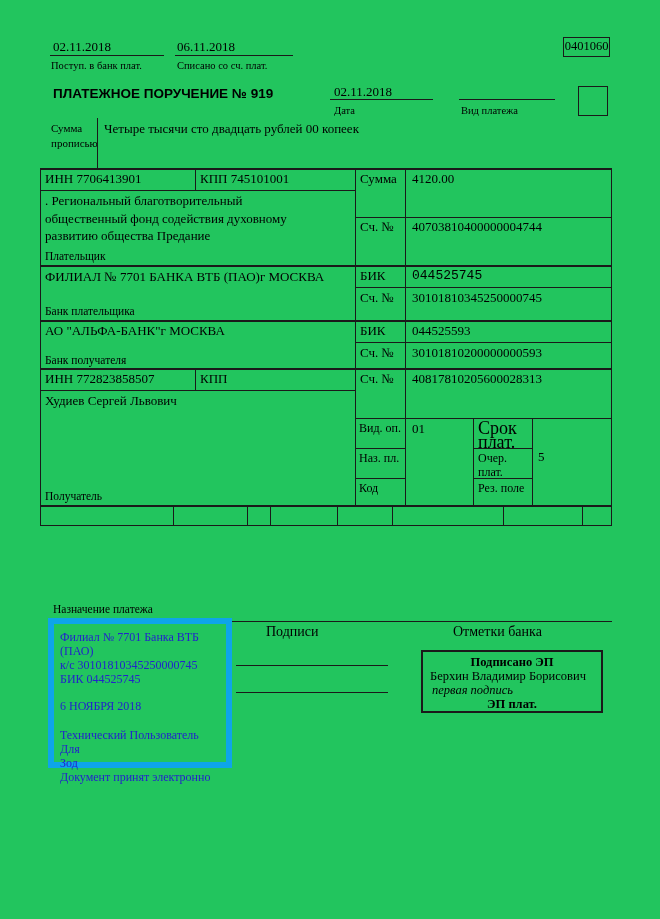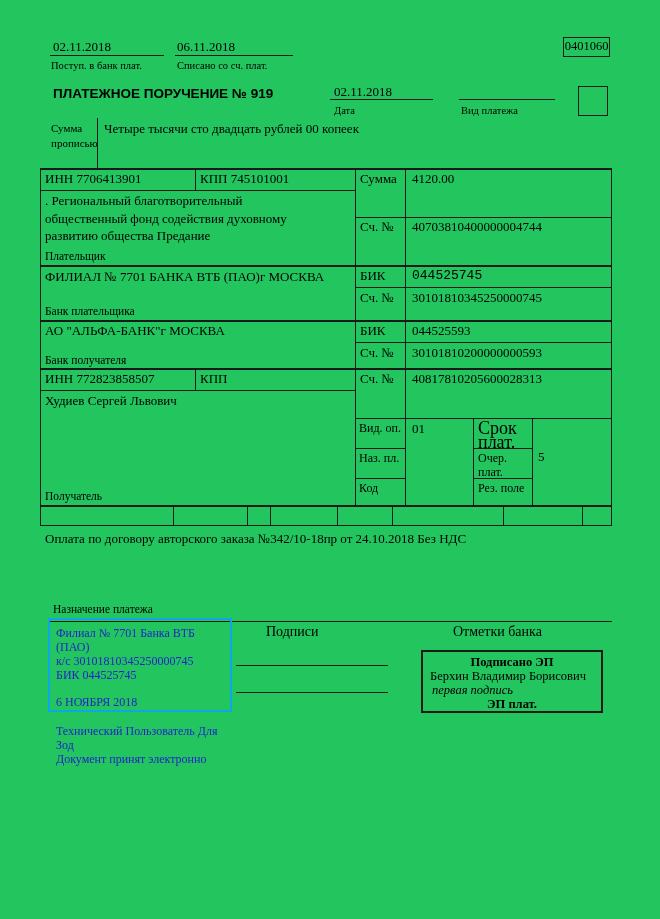--- a/index.html
+++ b/index.html
@@ -17,22 +17,22 @@
   .ml{white-space:pre-line;}
   .bold{font-weight:bold;}
   .it{font-style:italic;}
   .sans{font-family:"Liberation Sans", sans-serif;}
   .hline{position:absolute;background:#1a1a1a;height:1px;}
   .hline.th{height:2px;}
   .vline{position:absolute;background:#1a1a1a;width:1px;}
   .ul{position:absolute;border-bottom:1.5px solid #1a1a1a;}
   .box{position:absolute;border:1.5px solid #1a1a1a;box-sizing:border-box;}
   .stamp-blue{
-    position:absolute;left:48px;top:618px;width:184px;height:94px;
-    border:2px solid #0ea5e9;box-sizing:border-box;
+    position:absolute;left:48px;top:618px;width:184px;height:150px;
+    border:6px solid #0ea5e9;box-sizing:border-box;
     color:#2323cc;font-size:12px;line-height:14px;
     padding:6px 5px 0 6px;
   }
   .stamp-blue p{margin:0;white-space:pre-line;}
   .stamp-ep{
     position:absolute;left:421px;top:650px;width:182px;height:63px;
     border:2px solid #1a1a1a;box-sizing:border-box;
     font-size:12.5px;line-height:14px;padding-top:3px;
   }
   .stamp-ep p{margin:0;}
@@ -140,21 +140,20 @@
   <div class="t ml" style="left:478px;top:421px;font-size:18px;line-height:14px;">Срок
 плат.</div>
   <div class="t" style="left:359px;top:451px;font-size:12px;">Наз. пл.</div>
   <div class="t ml" style="left:478px;top:451px;font-size:12px;line-height:14px;">Очер.
 плат.</div>
   <div class="t" style="left:538px;top:449px;">5</div>
   <div class="t" style="left:359px;top:481px;font-size:12px;">Код</div>
   <div class="t" style="left:478px;top:481px;font-size:12px;text-align:center;">Рез. поле</div>
   <div class="lbl" style="left:45px;top:490px;font-size:11.5px;">Получатель</div>
 
-  <div class="t" style="left:45px;top:531px;">Оплата по договору авторского заказа №342/10-18пр от 24.10.2018 Без НДС</div>
   <div class="lbl" style="left:53px;top:603px;font-size:11.5px;">Назначение платежа</div>
 
   <div class="hline" style="left:48px;top:621px;width:564px;"></div>
   <div class="t" style="left:266px;top:624px;font-size:14px;">Подписи</div>
   <div class="t" style="left:453px;top:624px;font-size:14px;">Отметки банка</div>
 
   <div class="hline" style="left:236px;top:665px;width:152px;"></div>
   <div class="hline" style="left:236px;top:692px;width:152px;"></div>
 
   <div class="stamp-blue">

